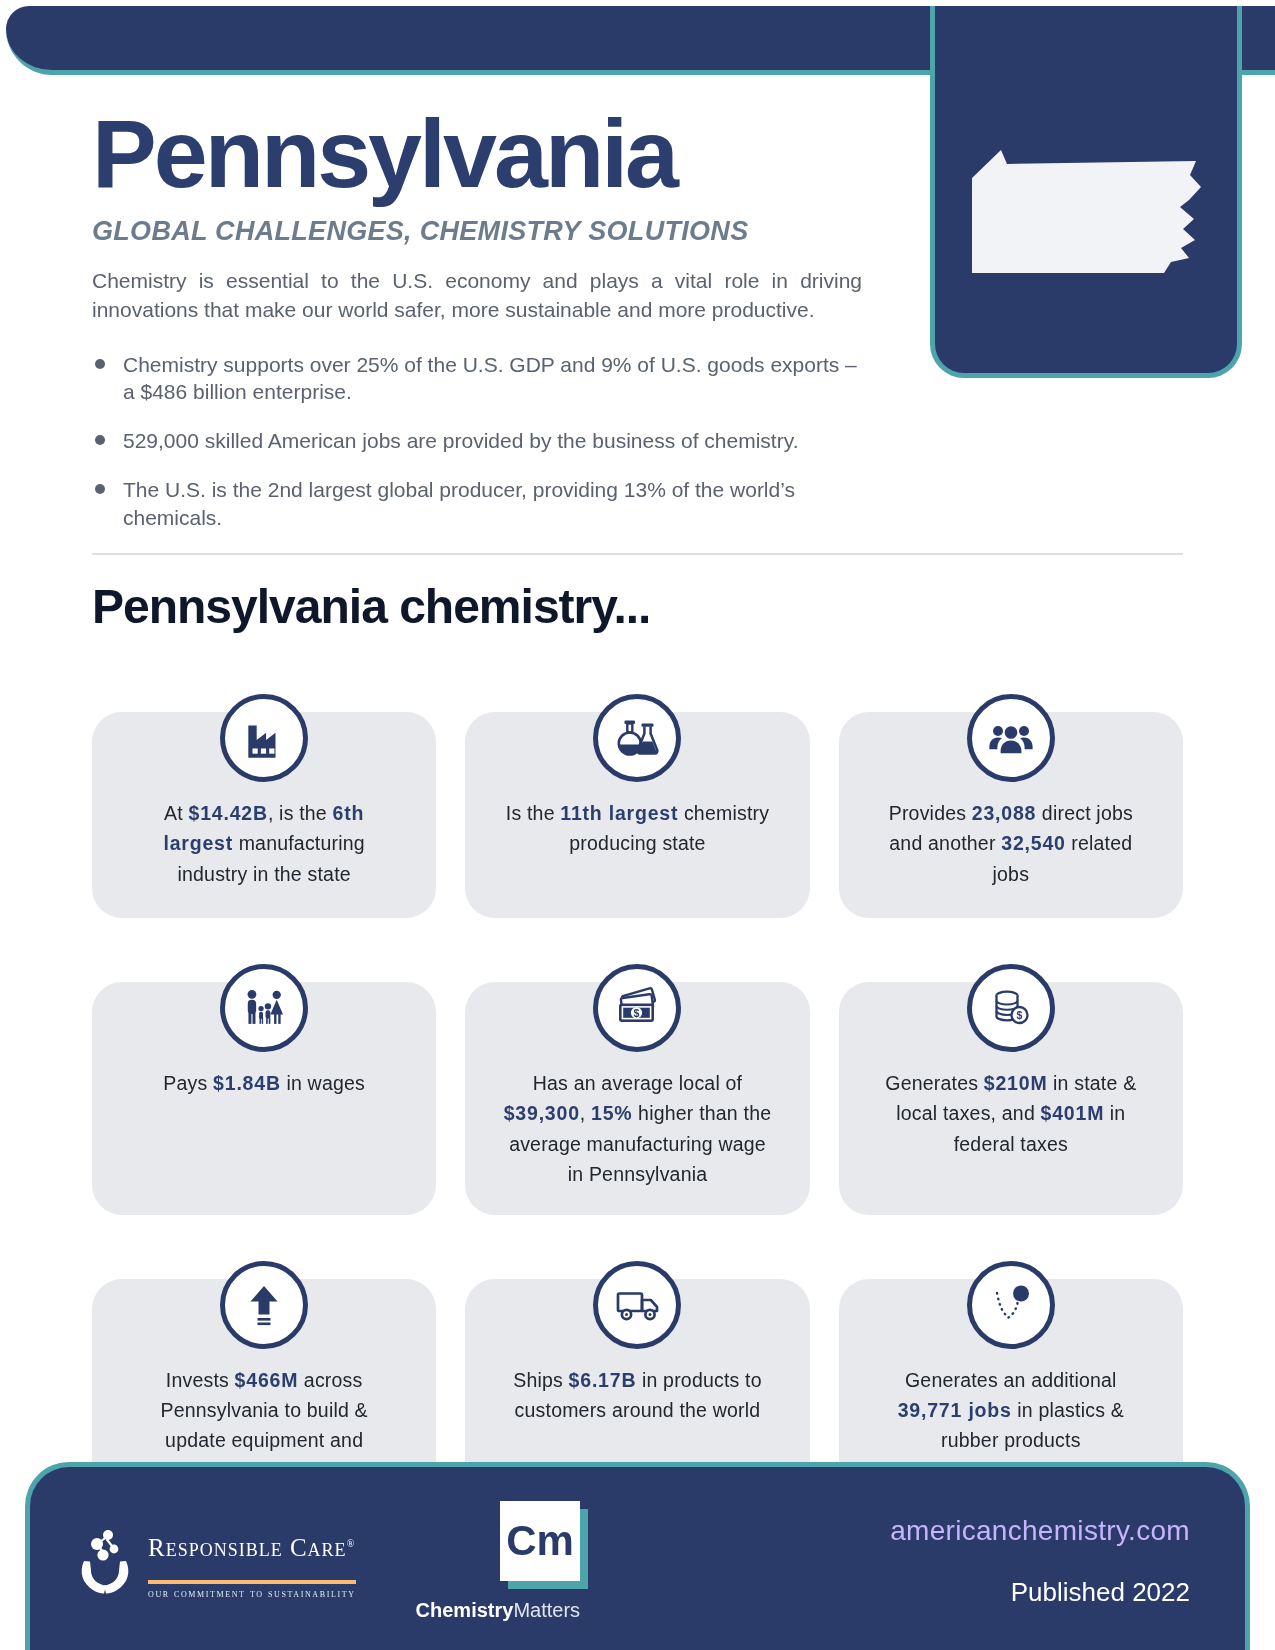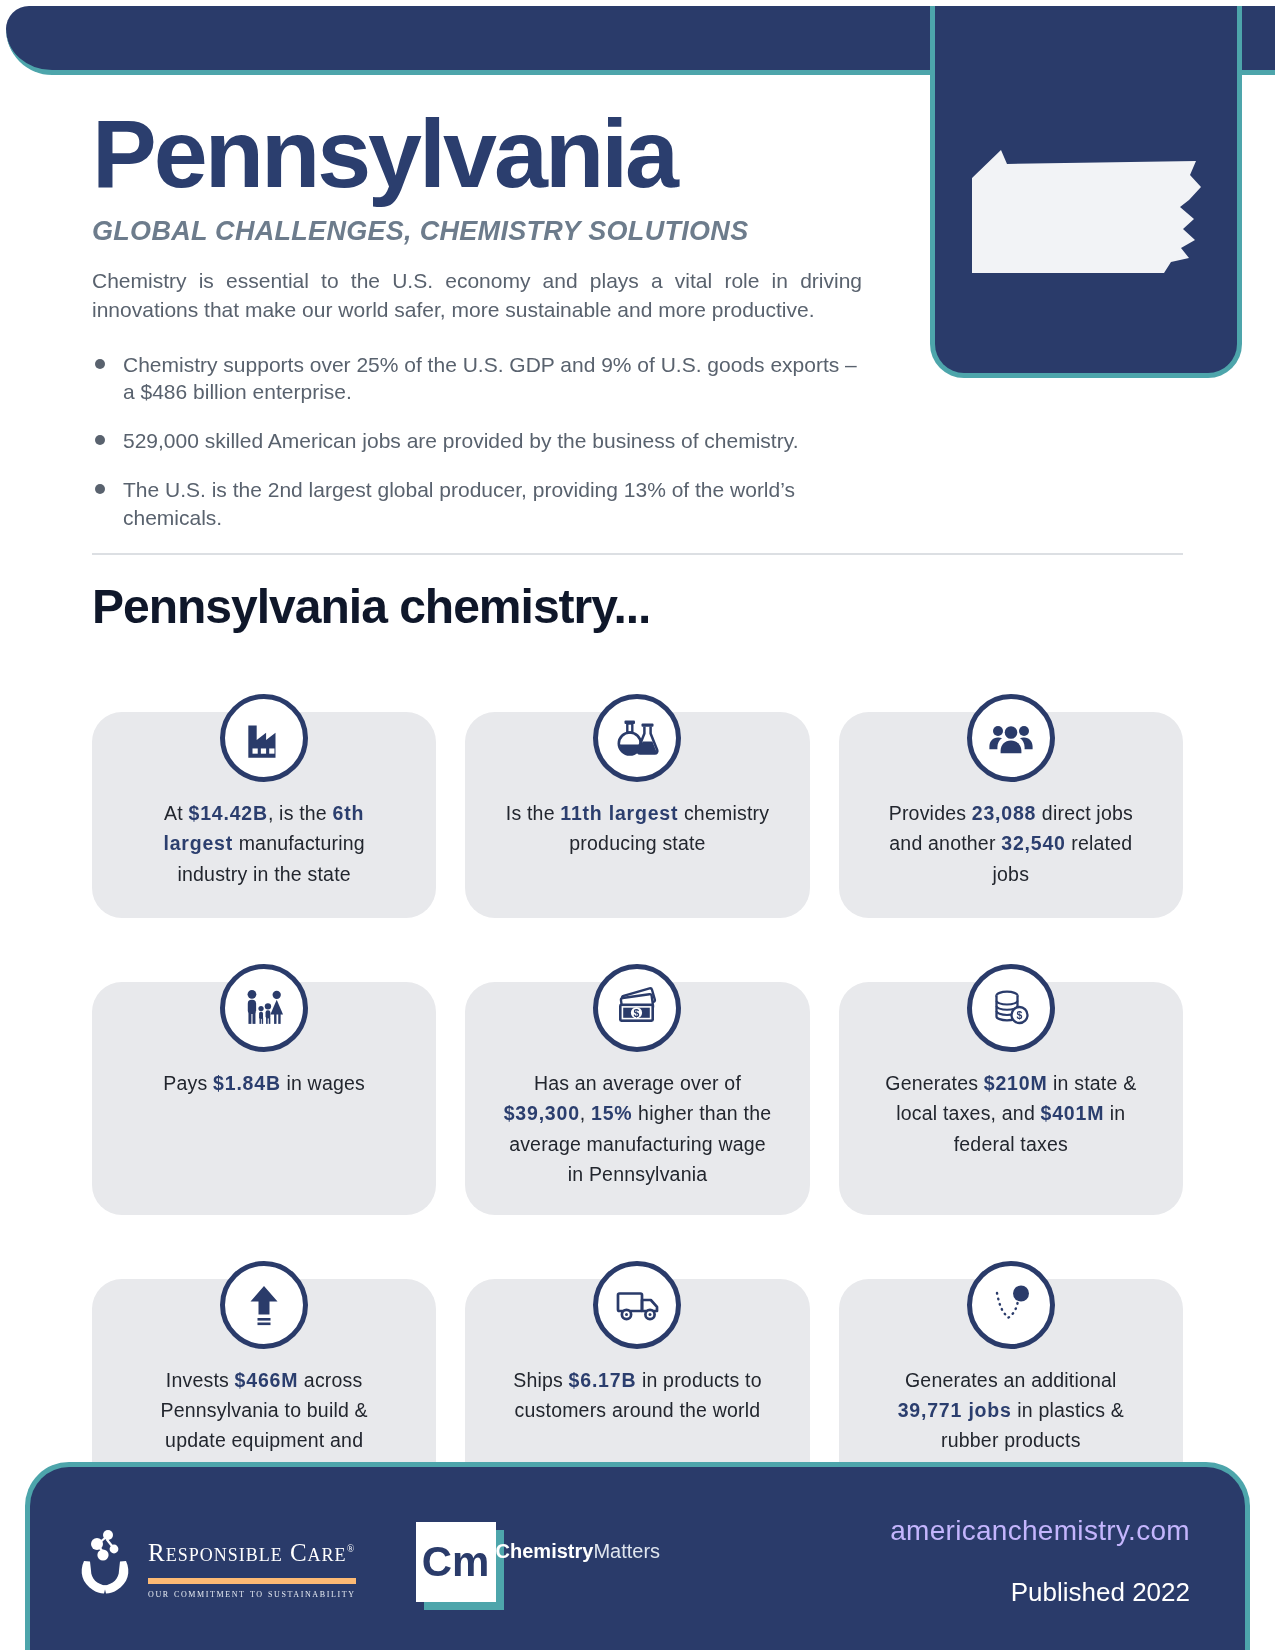--- a/index.html
+++ b/index.html
@@ -102,29 +102,29 @@
   }
   .acc-logo { display:flex; align-items:center; }
   .acc-text { margin-left:-16px; font-weight:bold; line-height:1.02; font-size:28px; }
   .acc-line2 { margin-left:36px; }
   .acc-line3 { margin-left:12px; }
   .acc-text sup { font-size:11px; }
   .rc-logo { display:flex; align-items:flex-end; gap:10px; }
   .rc-text { padding-bottom:2px; }
   .rc-title {
     font-family:"Liberation Serif", serif; font-variant:small-caps;
-    font-size:25px; letter-spacing:1px; border-bottom:6px solid #fdba74; padding-bottom:11px;
+    font-size:25px; letter-spacing:1px; border-bottom:4px solid #fdba74; padding-bottom:18px;
     white-space:nowrap;
   }
   .rc-tagline {
     font-family:"Liberation Serif", serif; font-variant:small-caps;
     font-size:11px; letter-spacing:1.6px; margin-top:3px; color:#e9edf4;
     white-space:nowrap;
   }
-  .cm-logo { display:flex; align-items:flex-start; margin-left:26px; }
+  .cm-logo { display:flex; flex-direction:column; align-items:flex-end; margin-left:26px; }
   .cm-square {
     width:80px; height:80px; background:#fff; color:#2a3b6a;
     font-weight:bold; font-size:42px;
     display:flex; align-items:center; justify-content:center;
     box-shadow:8px 8px 0 #4da5ab;
   }
   .cm-brand { margin-top:18px; font-size:20px; white-space:nowrap; }
   .cm-brand .bold { font-weight:bold; }
   .cm-brand .light { color:#dfe5ee; }
   .footer-right {
@@ -243,21 +243,21 @@
           <svg width="48" height="48" viewBox="0 0 48 48">
             <rect x="10" y="8" width="31" height="14" rx="2" fill="#fff" stroke="#2a3b6a" stroke-width="2.4" transform="rotate(-16 25 15)"></rect>
             <rect x="8.5" y="12" width="31" height="14" rx="2" fill="#fff" stroke="#2a3b6a" stroke-width="2.4" transform="rotate(-8 24 19)"></rect>
             <rect x="6" y="19.5" width="35" height="18.5" rx="2.4" fill="#2a3b6a"></rect>
             <rect x="9.4" y="22.9" width="28.2" height="11.7" fill="none" stroke="#fff" stroke-width="1.6"></rect>
             <circle cx="23.5" cy="28.8" r="5.6" fill="#fff"></circle>
             <text x="23.5" y="32.6" text-anchor="middle" font-size="10.5" font-weight="bold" fill="#2a3b6a" font-family="Liberation Sans, sans-serif">$</text>
           </svg>
         </div>
         <div class="card">
-          <p class="card-text"><span>Has an average over of </span><span class="em">$39,300</span><span>, </span><span class="em">15%</span><span> higher than the average manufacturing wage in Pennsylvania</span></p>
+          <p class="card-text"><span>Has an average local of </span><span class="em">$39,300</span><span>, </span><span class="em">15%</span><span> higher than the average manufacturing wage in Pennsylvania</span></p>
         </div>
       </div>
 
       <div class="cell">
         <div class="icon-circle">
           <svg width="48" height="48" viewBox="0 0 48 48">
             <ellipse cx="20" cy="11.5" rx="10.5" ry="3.8" fill="#fff" stroke="#2a3b6a" stroke-width="2.3"></ellipse>
             <path d="M9.5 11.5 v21 c0 2.1 4.7 3.8 10.5 3.8 s10.5 -1.7 10.5 -3.8 v-21" fill="#fff" stroke="#2a3b6a" stroke-width="2.3"></path>
             <path d="M9.5 16.7 c0 2.1 4.7 3.8 10.5 3.8 s10.5 -1.7 10.5 -3.8" fill="none" stroke="#2a3b6a" stroke-width="2"></path>
             <path d="M9.5 21.9 c0 2.1 4.7 3.8 10.5 3.8 s10.5 -1.7 10.5 -3.8" fill="none" stroke="#2a3b6a" stroke-width="2"></path>

